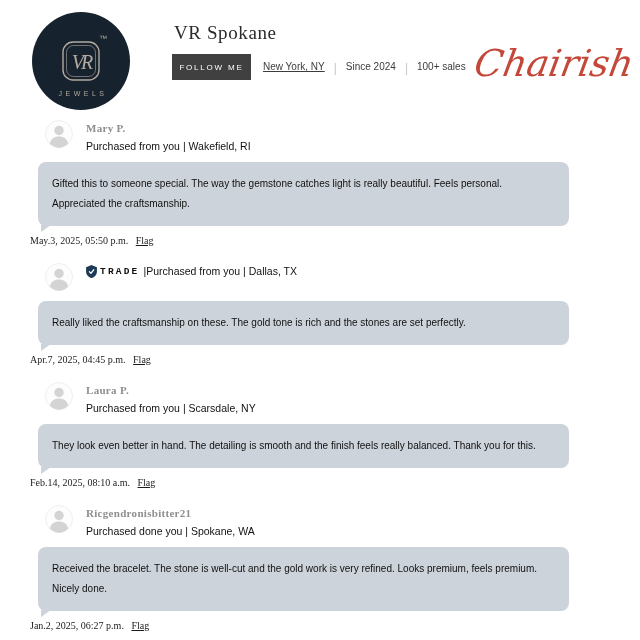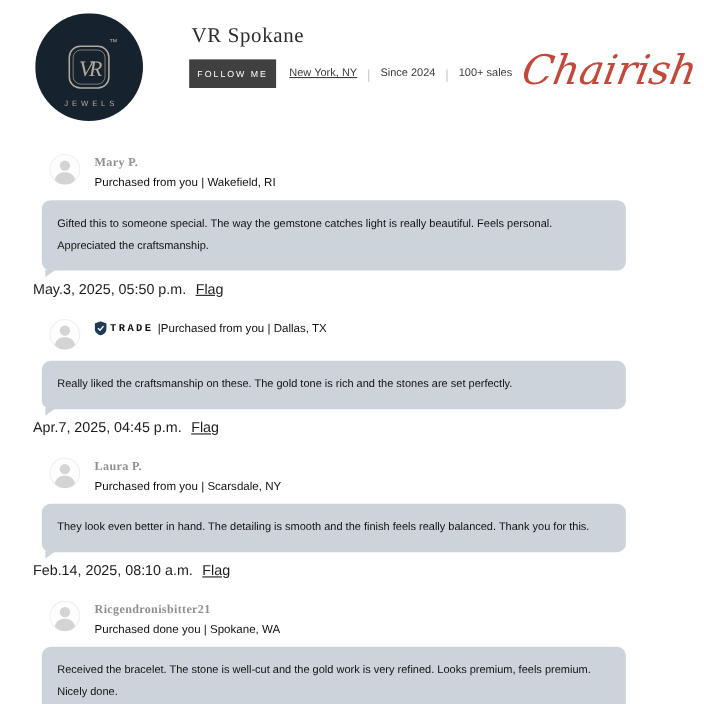--- a/index.html
+++ b/index.html
@@ -29,45 +29,45 @@
     position: absolute; left: 263px; top: 61px;
     display: flex; align-items: flex-start; gap: 9px;
     font-size: 10px; color: #3c3c3c;
   }
   .meta a { color: #3c3c3c; text-decoration: underline; }
   .meta .sep { color: #c8c8c8; font-size: 12px; font-weight: 300; }
   .chairish { position: absolute; left: 472px; top: 30px; width: 160px; height: 66px; }
 
   
   .reviews { padding: 2px 0 0 30px; }
-  .review { margin-bottom: 17px; margin-top: 20px; }
+  .review { margin-bottom: 17px; }
   .review-head { display: flex; gap: 13px; margin-left: 15px; margin-bottom: 10px; }
   .avatar { width: 28px; height: 28px; flex: none; }
   .head-text { padding-top: 2px; }
   .review-name {
     font-family: "Liberation Serif", serif; font-weight: bold;
     font-size: 11px; color: #8f8f8f; filter: blur(0.7px);
     margin-bottom: 6px; letter-spacing: 0.3px;
   }
-  .review-info { font-size: 10.5px; color: #111; display: flex; align-items: flex-end; gap: 4px; }
+  .review-info { font-size: 10.5px; color: #111; display: flex; align-items: flex-start; gap: 4px; }
   .trade-badge { display: inline-flex; align-items: center; gap: 3px; font-family: Liberation Mono, monospace; }
   .trade-badge .trade-word {
     font-weight: bold; font-size: 9.5px; letter-spacing: 2.2px; color: #111;
   }
   .bubble {
     position: relative; width: 531px; margin-left: 8px;
     background: #cdd3da; border-radius: 8px;
     padding: 12px 14px; font-size: 10px; line-height: 2.0; color: #101010;
   }
   .bubble::after {
     content: ""; position: absolute; left: 3px; bottom: -6px;
     width: 10px; height: 7px; background: #cdd3da;
     clip-path: polygon(0 0, 100% 0, 0 100%);
   }
-  .review-date { margin-top: 9px; font-size: 13px; color: #1c1c1c; }
+  .review-date { margin-top: 9px; font-size: 10px; color: #1c1c1c; font-family: Liberation Serif, serif; }
   .review-date a { color: #1c1c1c; text-decoration: underline; margin-left: 5px; }
 </style>
 </head>
 <body>
 
 <div class="page">
 
   <header class="header">
     <svg class="logo" viewBox="0 0 98 98" xmlns="http://www.w3.org/2000/svg">
       <circle cx="49" cy="49" r="49" fill="#16222e"></circle>

